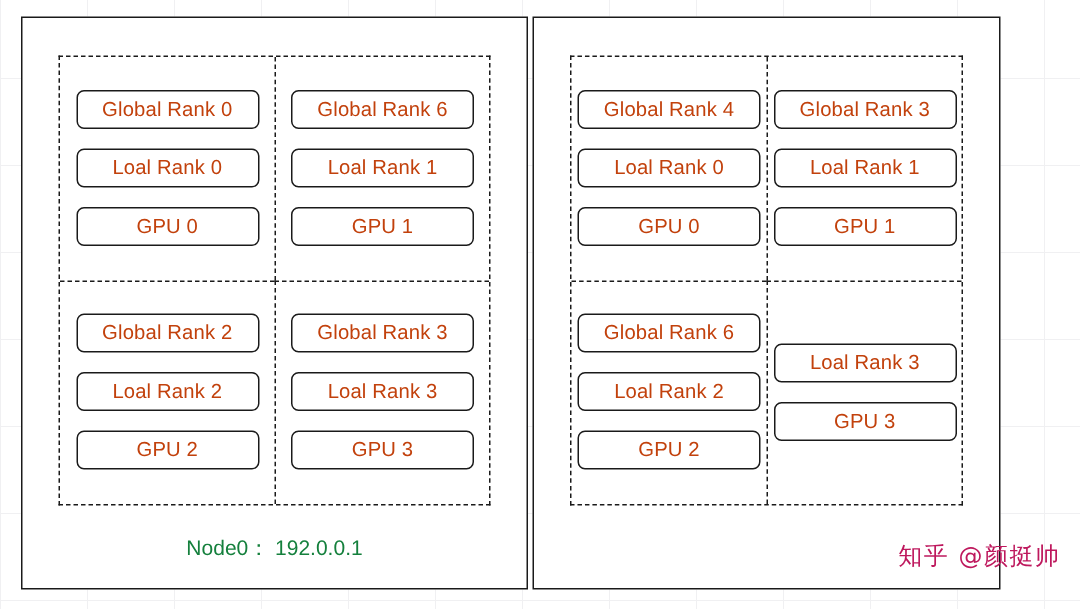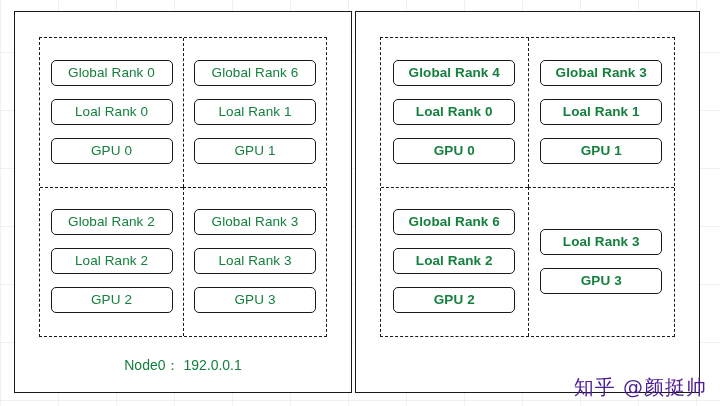--- a/index.html
+++ b/index.html
@@ -39,21 +39,21 @@
   
   .node-box {
     position: absolute;
     top: 11px;
     height: 382px;
     background: #ffffff;
     border: 1.6px solid #1a1a1a;
     box-sizing: border-box;
   }
   #node-box-0 { left: 14px;  width: 338px; }
-  #node-box-1 { left: 355px; width: 345px; font-weight: bold; }
+  #node-box-1 { left: 355px; width: 312px; }
 
   
   .rank-grid {
     position: absolute;
     left: 24px;
     top: 25px;
     right: 24px;
     height: 300px;
     border: 1.7px dashed #1a1a1a;
     box-sizing: border-box;
@@ -78,42 +78,42 @@
   .chip {
     width: 122px;
     height: 26px;
     line-height: 24px;
     text-align: center;
     border: 1.6px solid #1a1a1a;
     border-radius: 5px;
     background: #ffffff;
     box-sizing: border-box;
     font-size: 13.5px;
-    color: #15803d;
+    color: #c2410c;
     white-space: nowrap;
     letter-spacing: 0.1px;
   }
 
   .node-label {
     position: absolute;
     left: 0;
     right: 0;
     top: 345px;
     text-align: center;
     font-size: 14px;
     color: #15803d;
     white-space: nowrap;
   }
 
   #watermark {
     position: absolute;
     right: 13px;
-    bottom: 5px;
-    font-size: 20px;
-    color: #4c1d95;
+    bottom: 24px;
+    font-size: 16px;
+    color: #be185d;
     letter-spacing: 1px;
     white-space: nowrap;
     z-index: 3;
     font-family: "DejaVu Sans", "Liberation Sans", sans-serif;
   }
 </style>
 </head>
 <body>
 
 <div id="grid-bg"></div>

